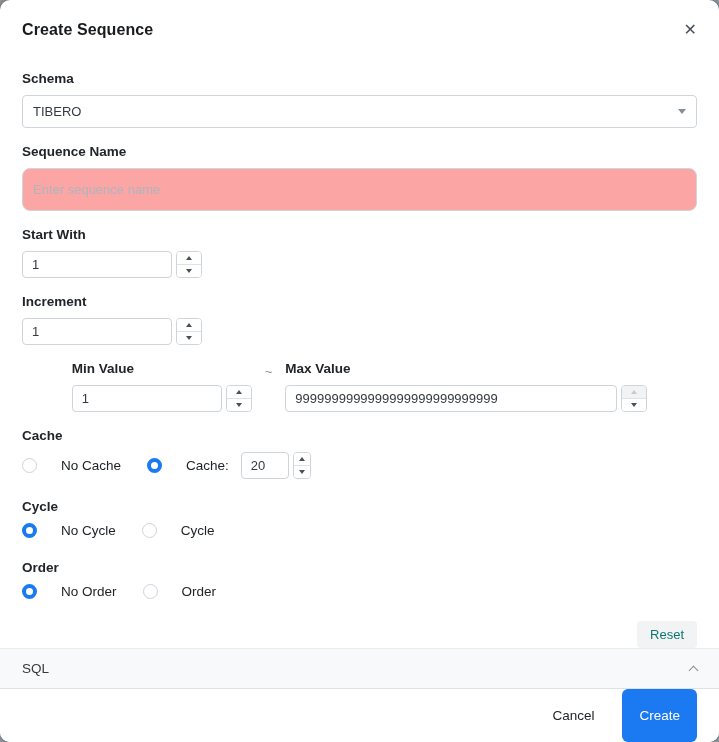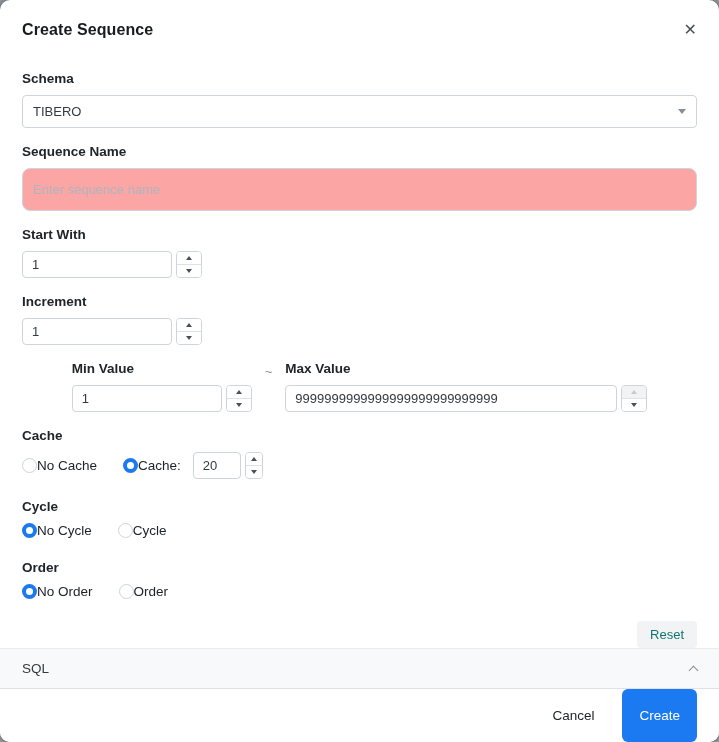--- a/index.html
+++ b/index.html
@@ -85,21 +85,21 @@
     align-self:flex-end; margin-bottom:33px;
   }
 
   .radio-row { display:flex; align-items:center; }
   .radio-opt { display:flex; align-items:center; margin-right:26px; cursor:pointer; }
   .radio {
     width:15px; height:15px; border-radius:50%; background:#fff; flex:0 0 auto;
   }
   .radio.off { border:1px solid #ced4da; }
   .radio.on  { border:4.5px solid var(--accent,#1b7af2); }
-  .radio-label { font-size:13.5px; color:#212529; margin-left:0; }
+  .radio-label { font-size:13.5px; color:#212529; margin-left:24px; }
   .cache-num { display:flex; gap:4px; height:27px; margin-left:2px; }
 
   .reset-row { text-align:right; margin-top:22px; }
   .reset-btn {
     background:#f1f3f5; border:none; border-radius:4px;
     padding:6px 13px; font-size:13px; color:#0f766e;
     font-family:inherit; cursor:pointer;
   }
 
   .sql-bar {

